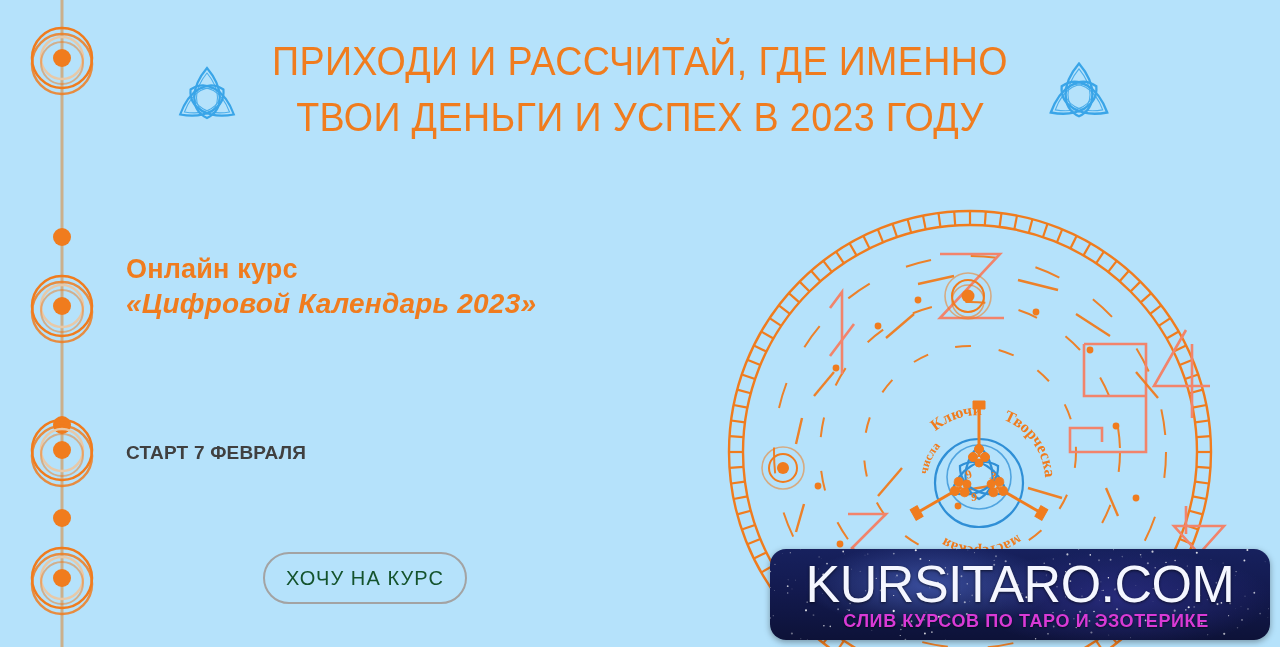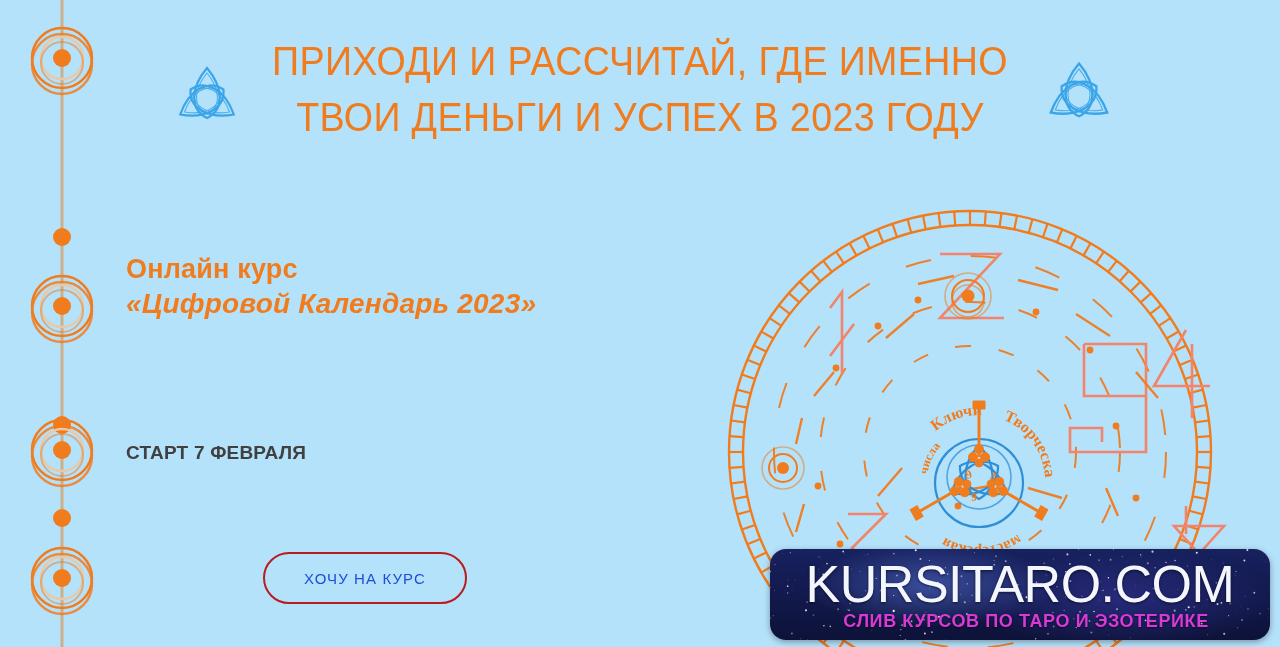--- a/index.html
+++ b/index.html
@@ -45,25 +45,25 @@
   .meta{
     position:absolute;left:126px;top:434px;
     color:#404040;font-weight:bold;font-size:19px;line-height:37px;
     letter-spacing:.2px;
   }
 
   .cta{
     position:absolute;left:263px;top:552px;
     width:204px;height:52px;
     box-sizing:border-box;
-    border:2px solid #b91c1c;
+    border:2px solid #a3a3a3;
     border-radius:26px;
     background:transparent;
-    color:#1d4ed8;
-    font-size:15px;
+    color:#14532d;
+    font-size:20px;
     letter-spacing:1.1px;
     display:flex;align-items:center;justify-content:center;
     cursor:pointer;
   }
 
   
   .mandala{position:absolute;left:718px;top:196px;}
 
   
   .logo{position:absolute;left:893px;top:395px;}

